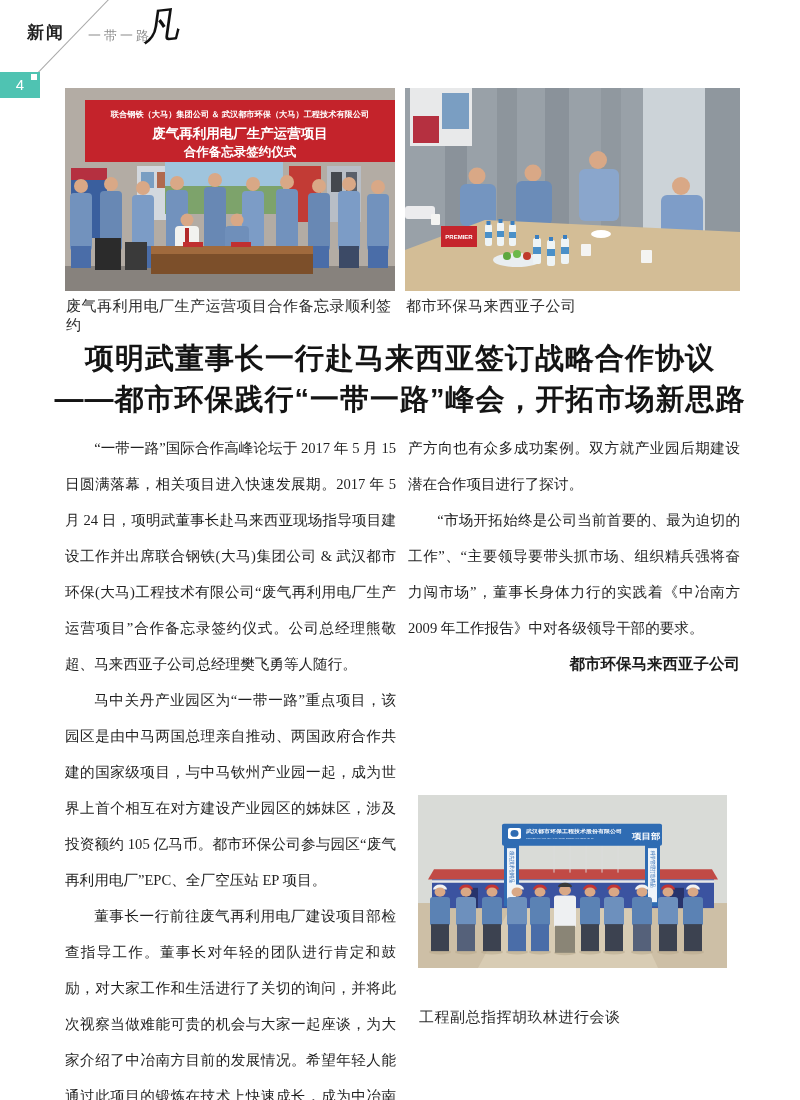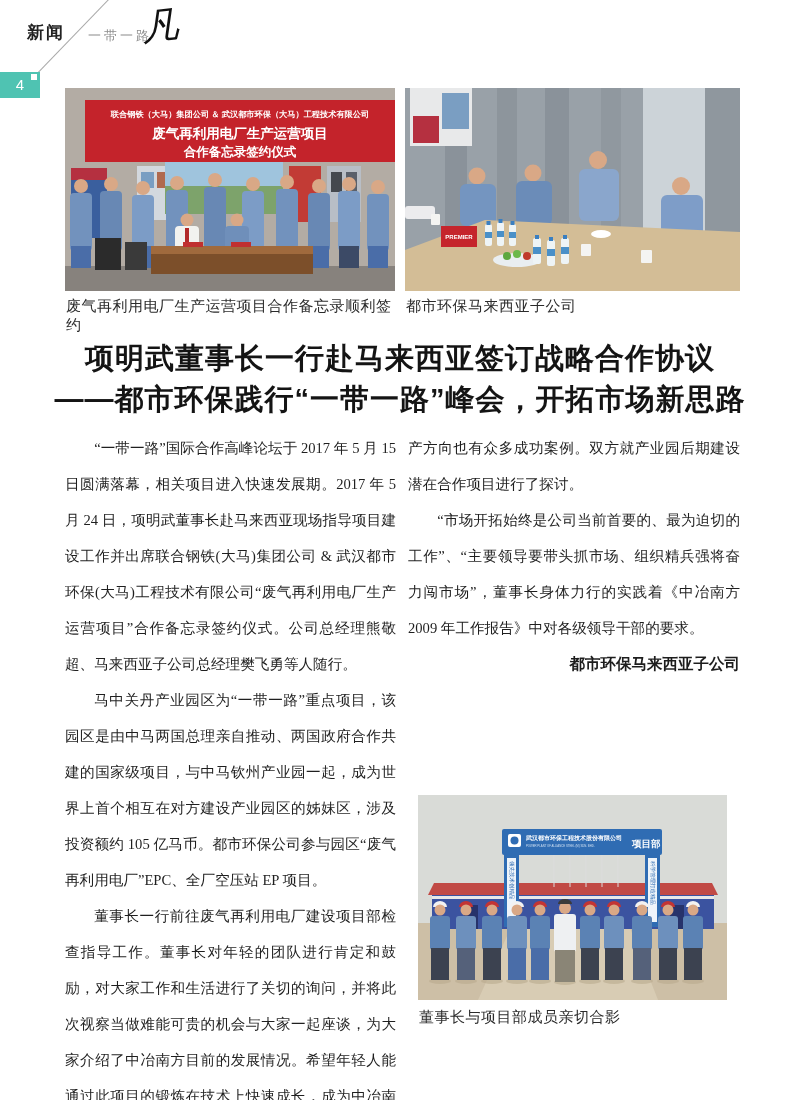--- a/index.html
+++ b/index.html
@@ -14,21 +14,21 @@
   .masthead{position:absolute;left:88px;top:27px;font-size:13px;color:#8f8f8f;letter-spacing:3px;}
   .masthead-glyph{position:absolute;left:141px;top:8px;font-size:37px;color:#111;font-family:"DejaVu Serif","Liberation Serif",serif;font-style:italic;transform:rotate(-6deg);line-height:1;}
   .pagenum-box{position:absolute;left:0;top:72px;width:40px;height:26px;background:#4fc3b2;}
   .pagenum-box .num{position:absolute;left:0;right:0;top:4px;text-align:center;color:#ffffff;font-size:15px;}
   .pagenum-notch{position:absolute;top:2px;right:3px;width:6px;height:6px;background:#ffffff;}
   
   .photo{position:absolute;display:block;text-align:right;}
   .photo svg{display:block;width:100%;height:100%;}
   #photo-signing{left:65px;top:88px;width:330px;height:203px;}
   #photo-meeting{left:405px;top:88px;width:335px;height:203px;}
-  #photo-site{left:418px;top:795px;width:309px;height:205px;}
+  #photo-site{left:418px;top:795px;width:309px;height:173px;}
   .caption{position:absolute;font-size:15px;font-weight:400;color:#2b2b2b;letter-spacing:0.5px;}
   #caption-signing{left:66px;top:297px;width:330px;}
   #caption-meeting{left:406px;top:297px;width:335px;}
   #caption-site{left:419px;top:1008px;width:309px;}
   
   .headline{position:absolute;left:40px;top:338px;width:720px;text-align:center;color:#141414;}
   .headline .l1,.headline .l2{font-size:29px;font-weight:900;line-height:41px;letter-spacing:1px;}
   
   .col{position:absolute;top:430px;width:331px;font-family:"Liberation Serif","DejaVu Serif",serif;font-size:14.6px;line-height:36px;color:#1f1f1f;text-align:justify;}
   #col-left{left:65px;}
@@ -357,13 +357,13 @@
       <g>
           <ellipse cx="275" cy="186" rx="11" ry="3" fill="#b9aa8e" opacity="0.6"></ellipse>
           <path d="M268,112 a7,6 0 0 1 14,0 z" fill="#f2f2f2"></path>
           <circle cx="275" cy="115" r="5.5" fill="#d9a886"></circle>
           <rect x="265" y="121" width="20" height="34" rx="3" fill="#5b82b4"></rect>
           <rect x="266" y="153" width="18" height="32" fill="#3c4250"></rect>
         </g>
     </g>
   </svg>
 </div>
-<div class="caption" id="caption-site">董事长与项目部成员亲切合影</div>
+<div class="caption" id="caption-site">工程副总指挥胡玖林进行会谈</div>
 
 </body></html>

